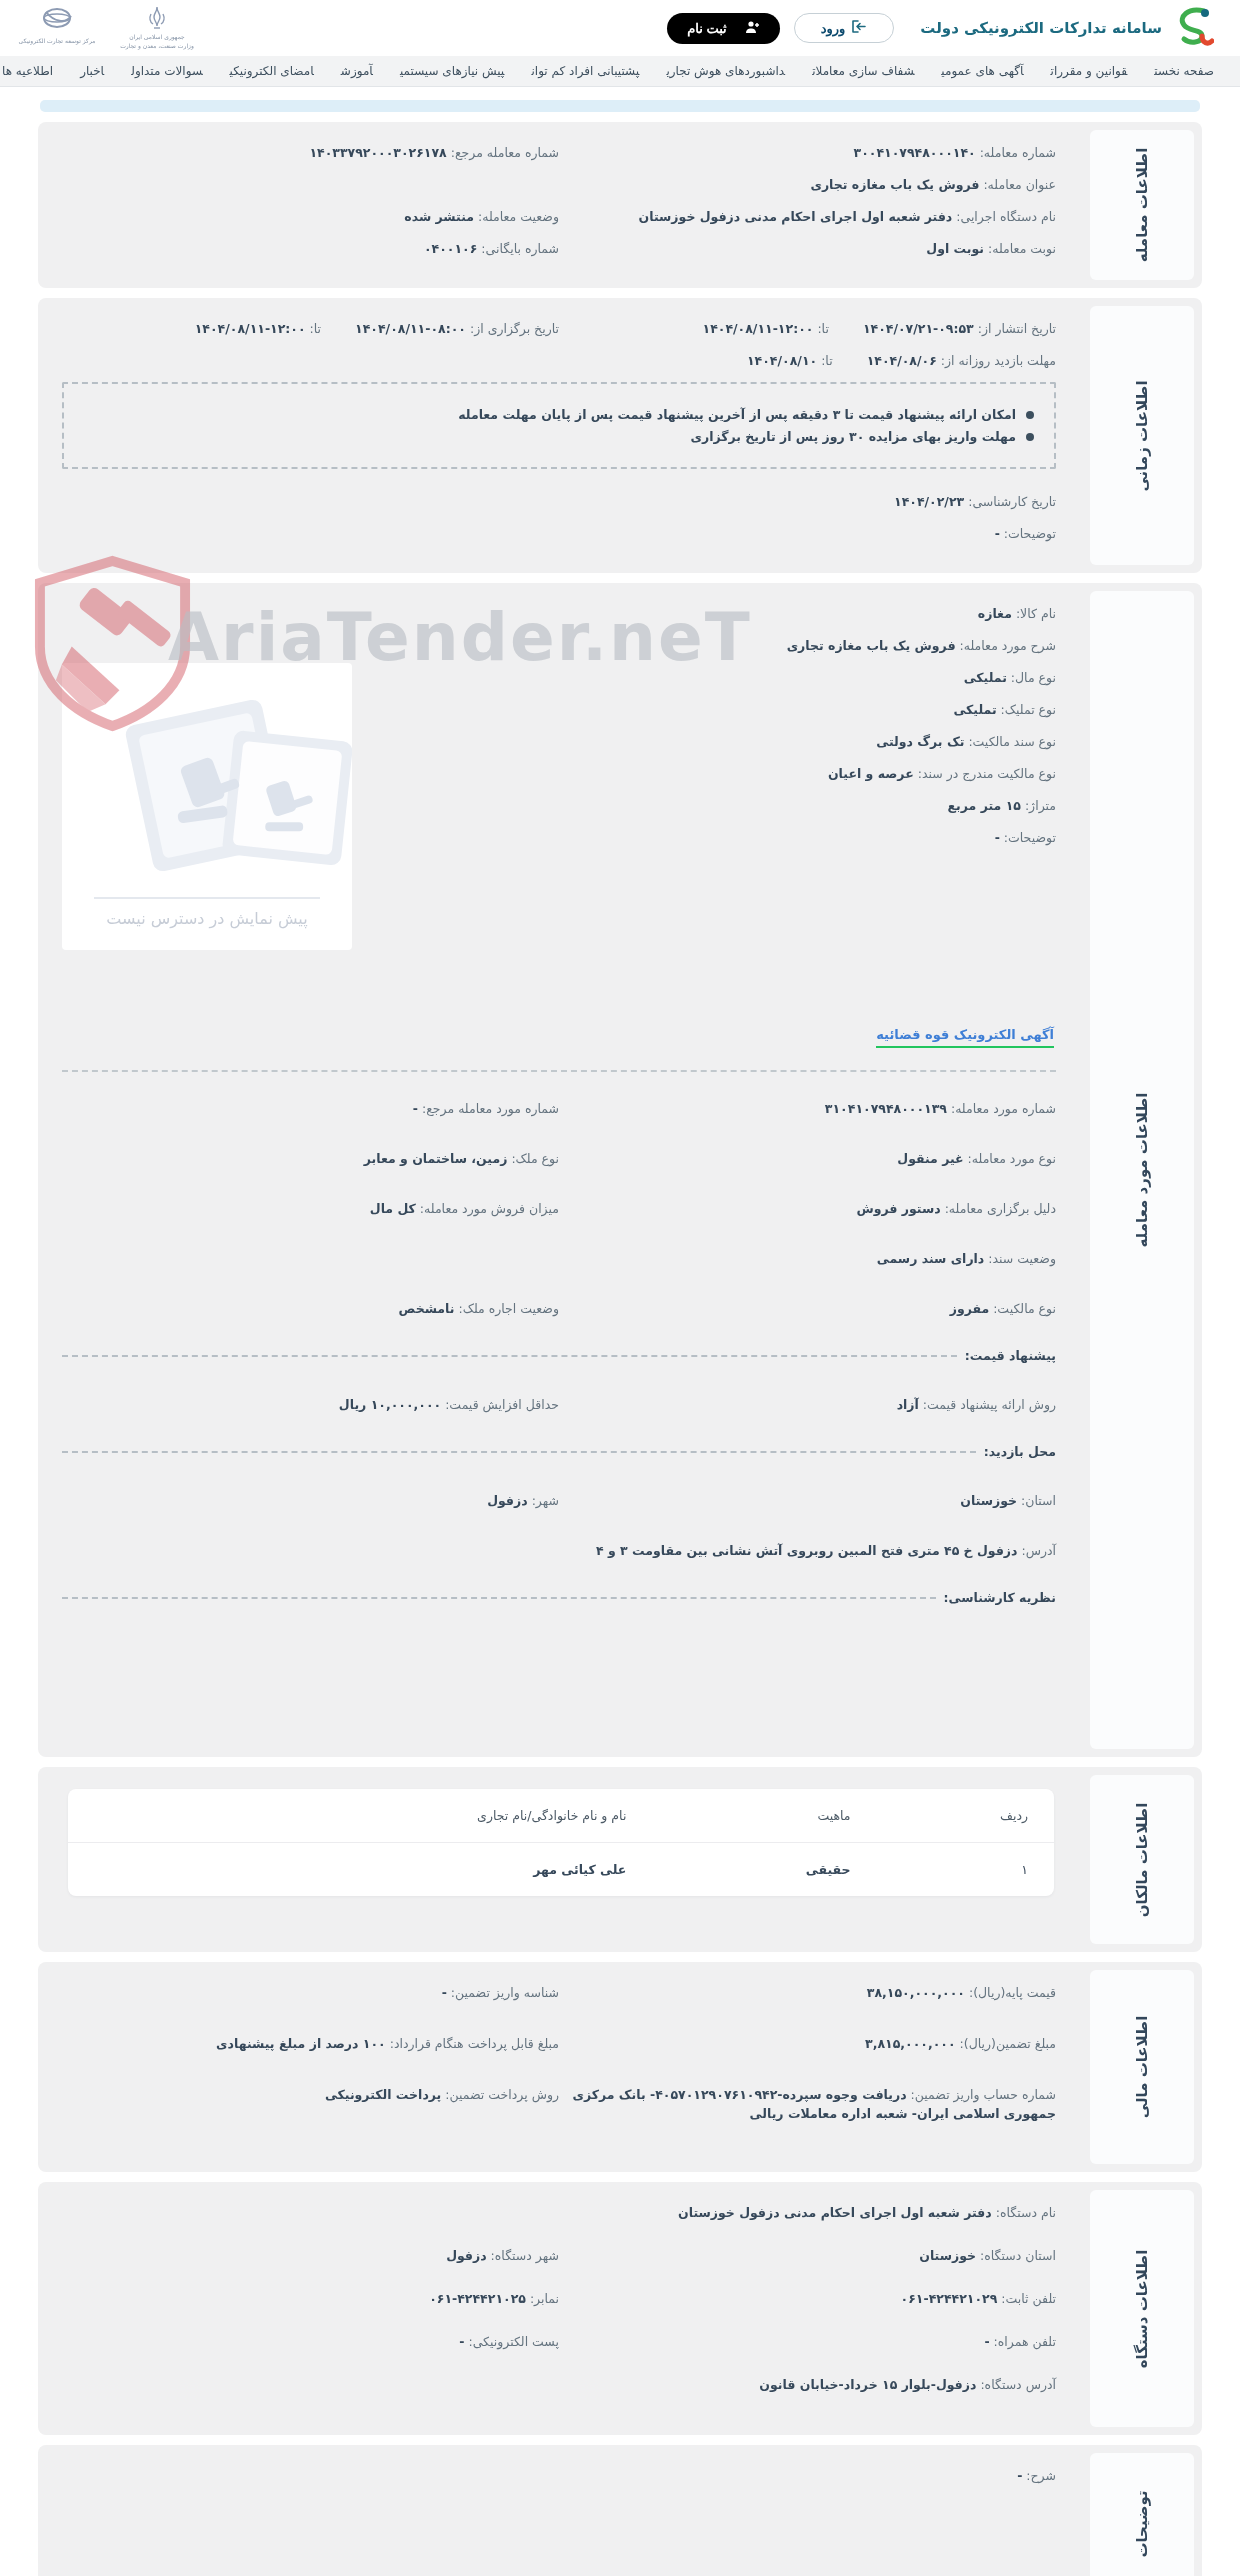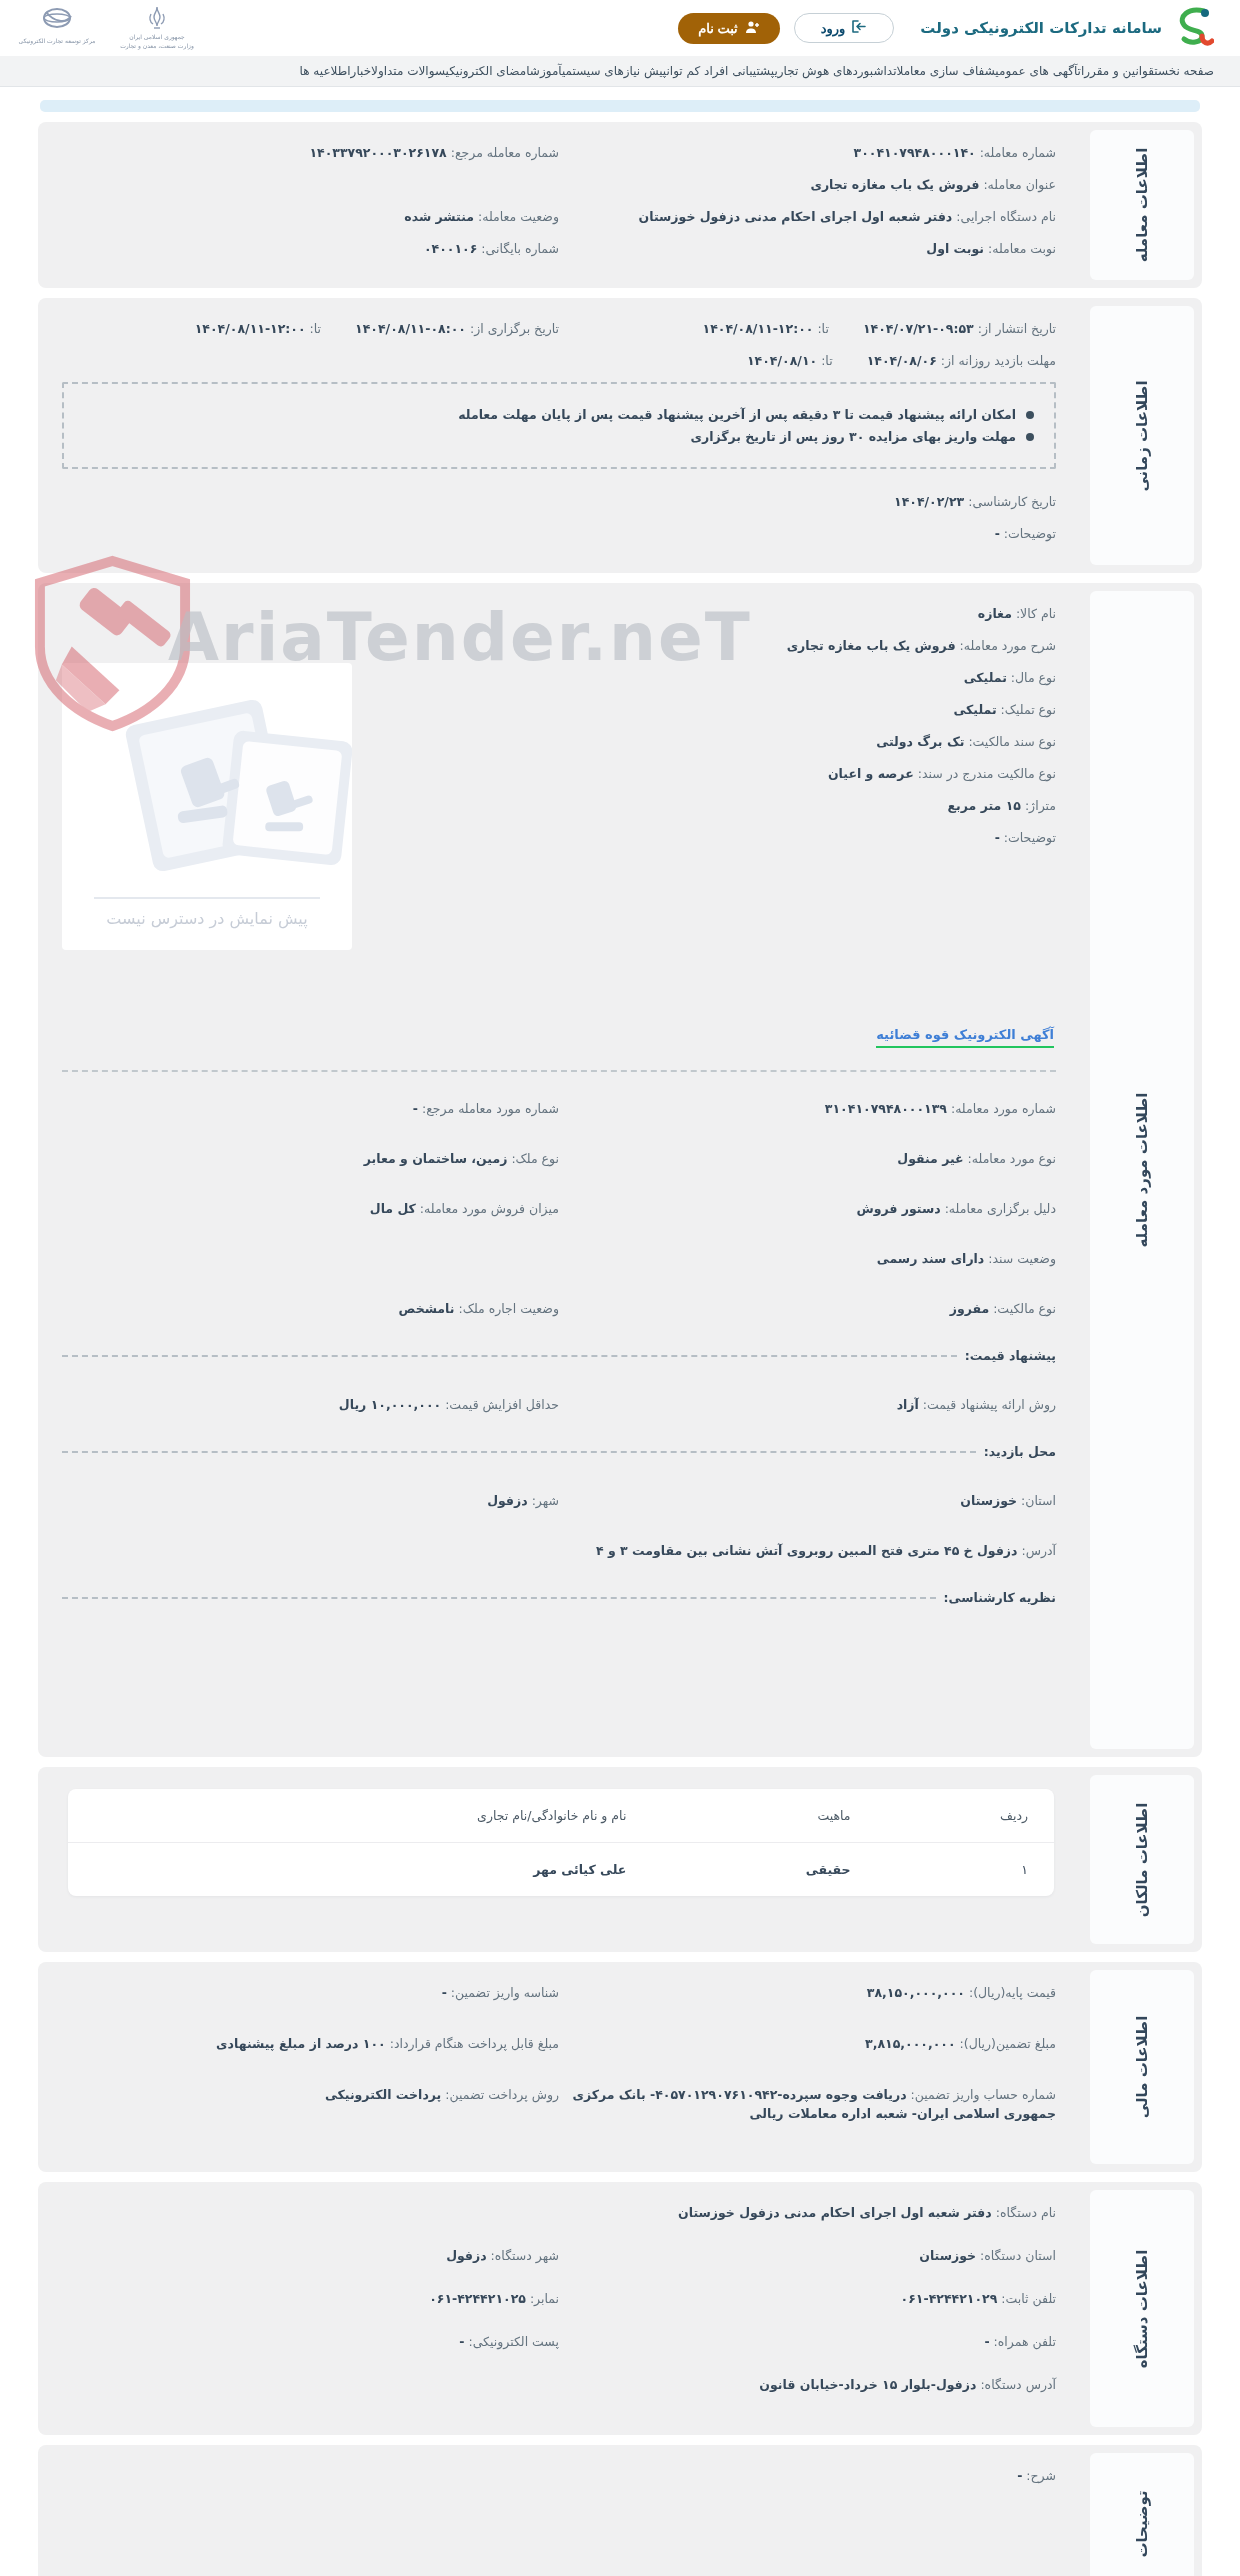--- a/index.html
+++ b/index.html
@@ -5,31 +5,31 @@
   html,body{margin:0;padding:0;}
   body{width:1240px;background:#fff;font-family:"DejaVu Sans",sans-serif;direction:rtl;color:#3c4c5e;}
   .page{position:relative;width:1240px;}
 
   
   .top{display:flex;align-items:center;height:56px;padding:0 26px 0 14px;background:#fff;}
   .brand{display:flex;align-items:center;gap:12px;}
   .brand-title{font-size:15px;font-weight:bold;color:#1c6a80;}
   .loginbtn{display:flex;align-items:center;gap:7px;margin-right:26px;border:1px solid #c6d0d6;border-radius:17px;
     padding:6px 26px;font-size:13px;font-weight:bold;color:#0c4a6e;background:#fff;cursor:pointer;}
-  .regbtn{display:flex;align-items:center;gap:7px;margin-right:14px;border:none;border-radius:17px;
-    padding:7px 20px;font-size:13px;font-weight:bold;color:#fff;background:#a16207;cursor:pointer;}
+  .regbtn{display:flex;align-items:center;gap:18px;margin-right:14px;border:none;border-radius:17px;
+    padding:7px 20px;font-size:13px;font-weight:bold;color:#fff;background:#000000;cursor:pointer;}
   .spacer{flex:1;}
   .gov-logos{display:flex;align-items:flex-start;gap:14px;direction:ltr;}
   .govlogo{display:flex;flex-direction:column;align-items:center;width:86px;}
   .govlogo .cap{font-size:6px;color:#8593a6;text-align:center;line-height:1.5;}
 
   
   .nav{display:flex;align-items:center;background:#f2f3f4;border-bottom:1px solid #e2e5e8;
     padding:0 26px;height:30px;font-size:12px;color:#3d4f5e;overflow:hidden;white-space:nowrap;}
-  .nav .navitem{cursor:pointer;}
+  .nav .navitem{margin-left:27px;cursor:pointer;}
 
   .bluebar{height:12px;background:#ddeef8;border-radius:5px;margin:13px 40px 2px 40px;}
 
   
   .box{position:relative;background:#f0f0f1;border-radius:8px;margin:10px 38px;
     padding:20px 146px 18px 24px;min-height:90px;}
   .side{position:absolute;top:8px;bottom:8px;right:8px;width:104px;background:#fbfcfd;border-radius:6px;
     display:flex;align-items:center;justify-content:center;}
   .side b{transform:rotate(-90deg);white-space:nowrap;font-size:15px;color:#33475b;font-weight:bold;}
 

